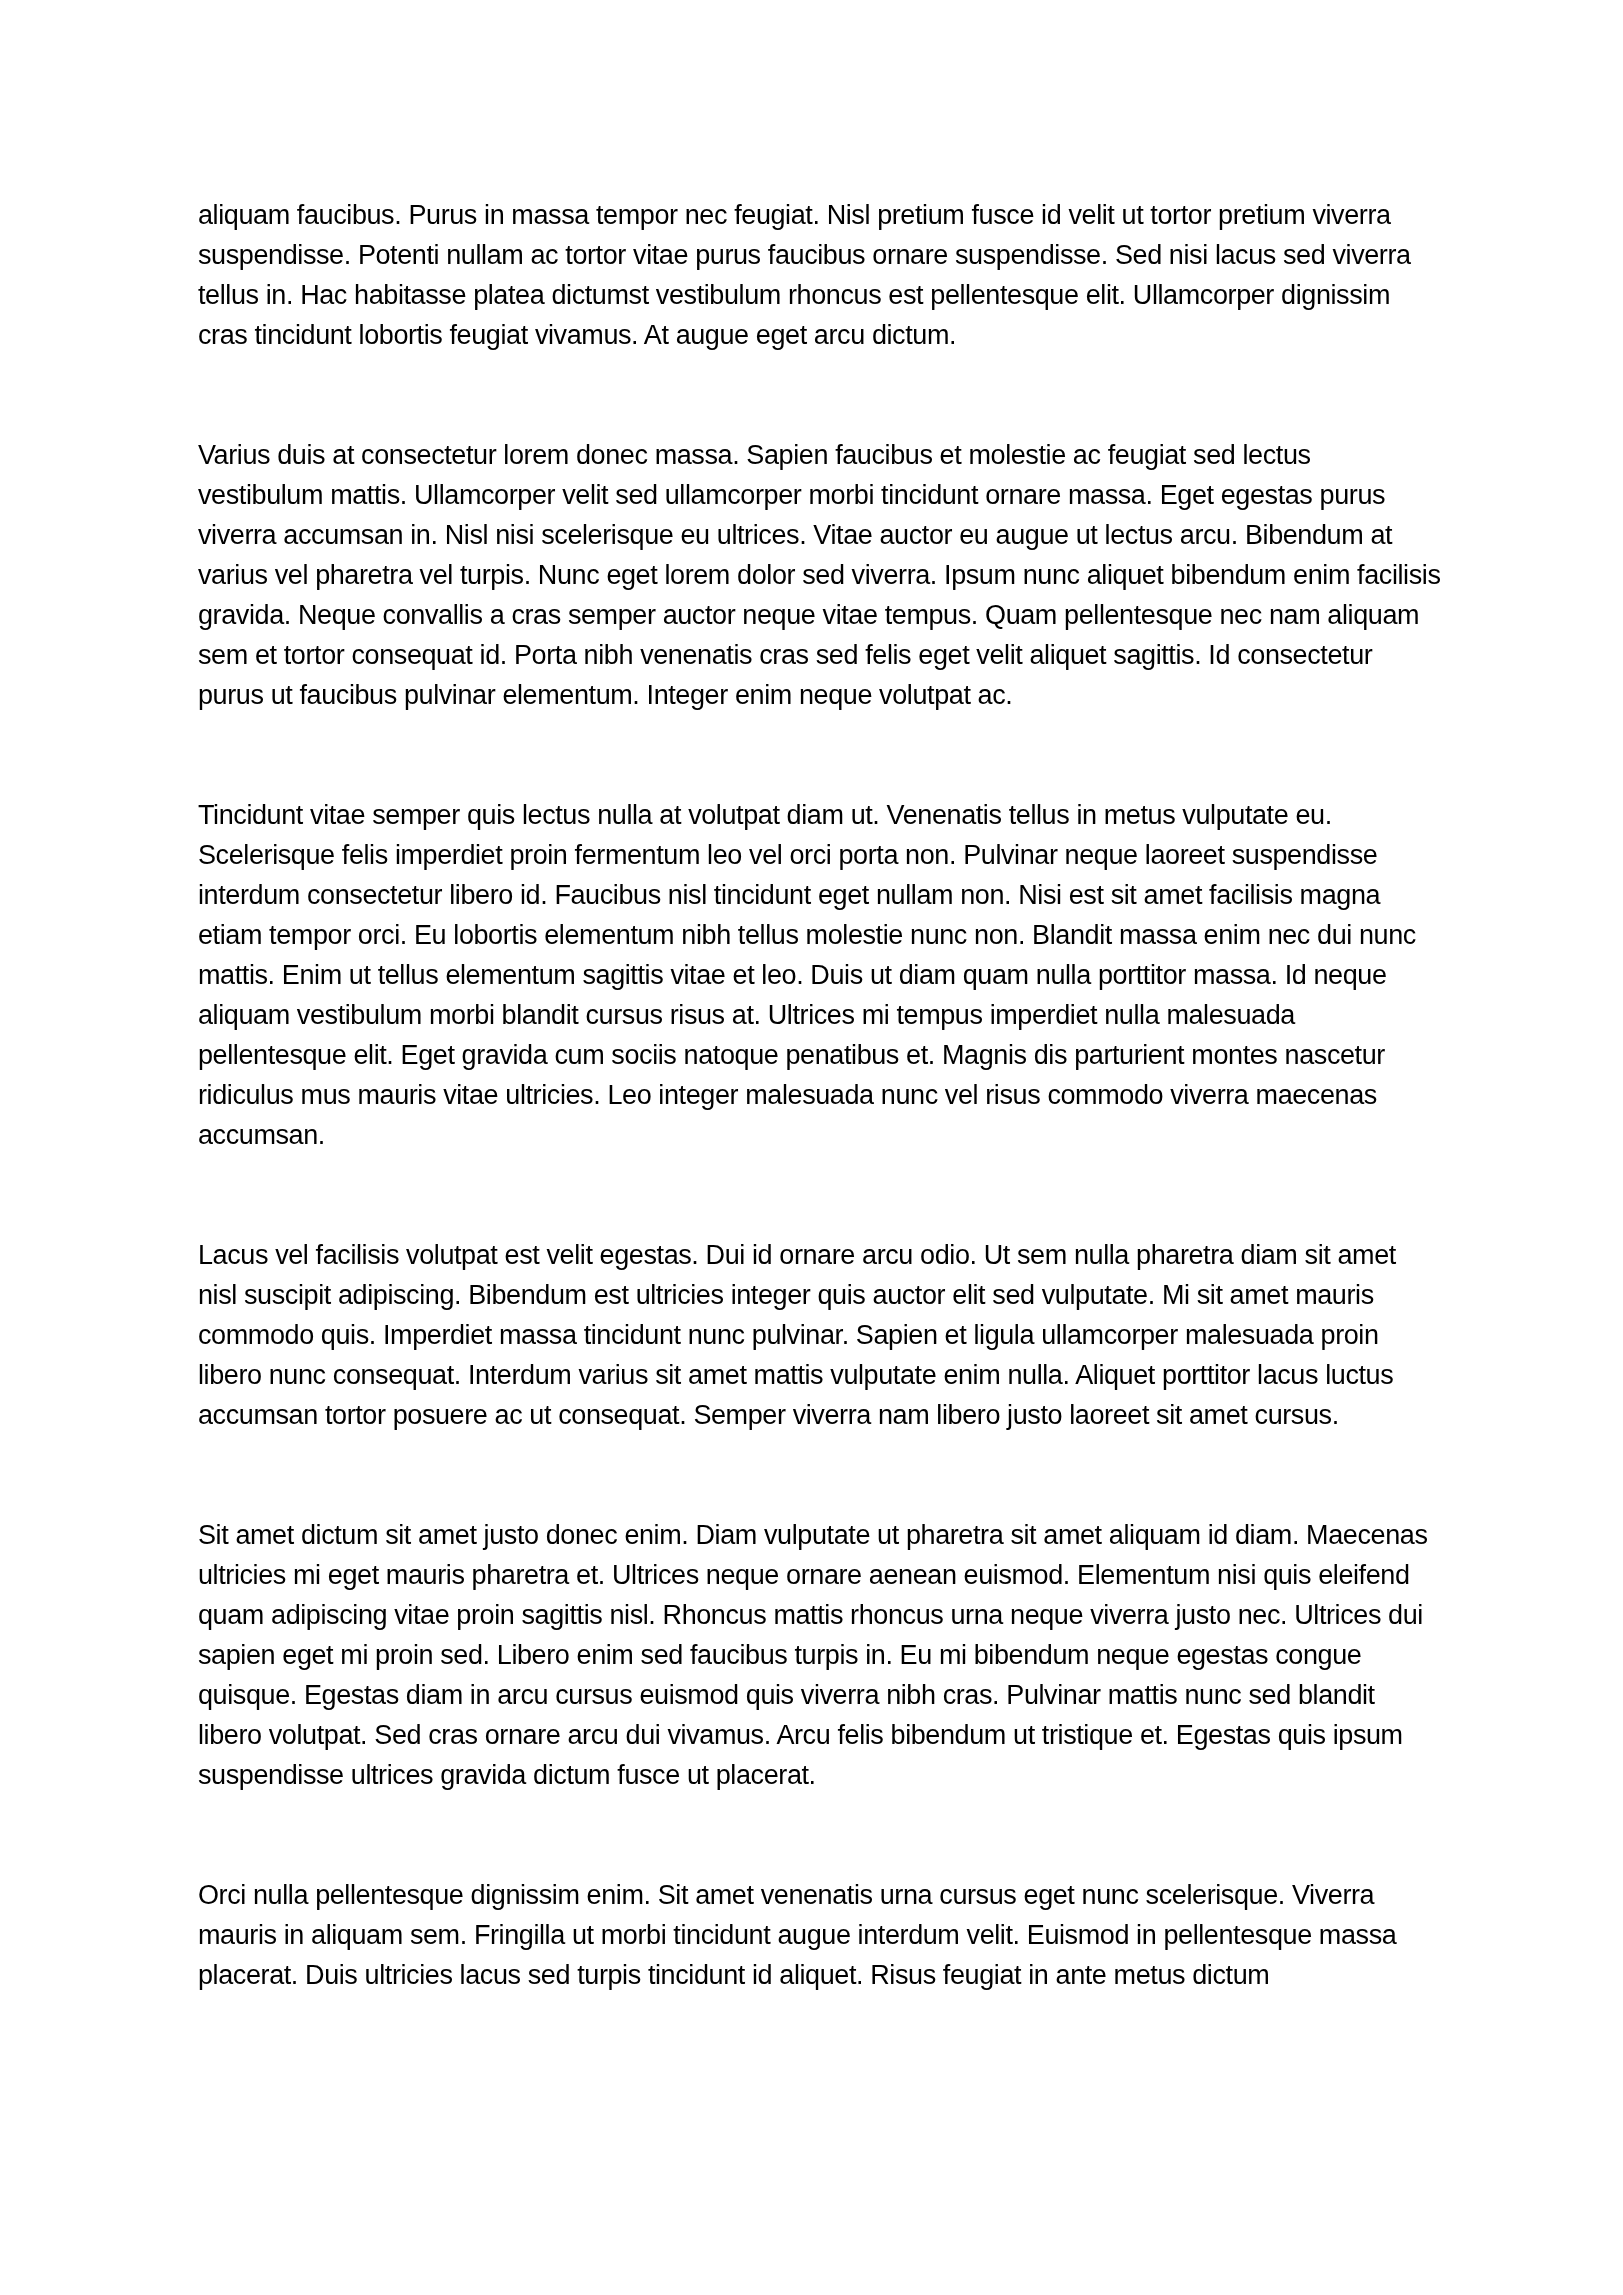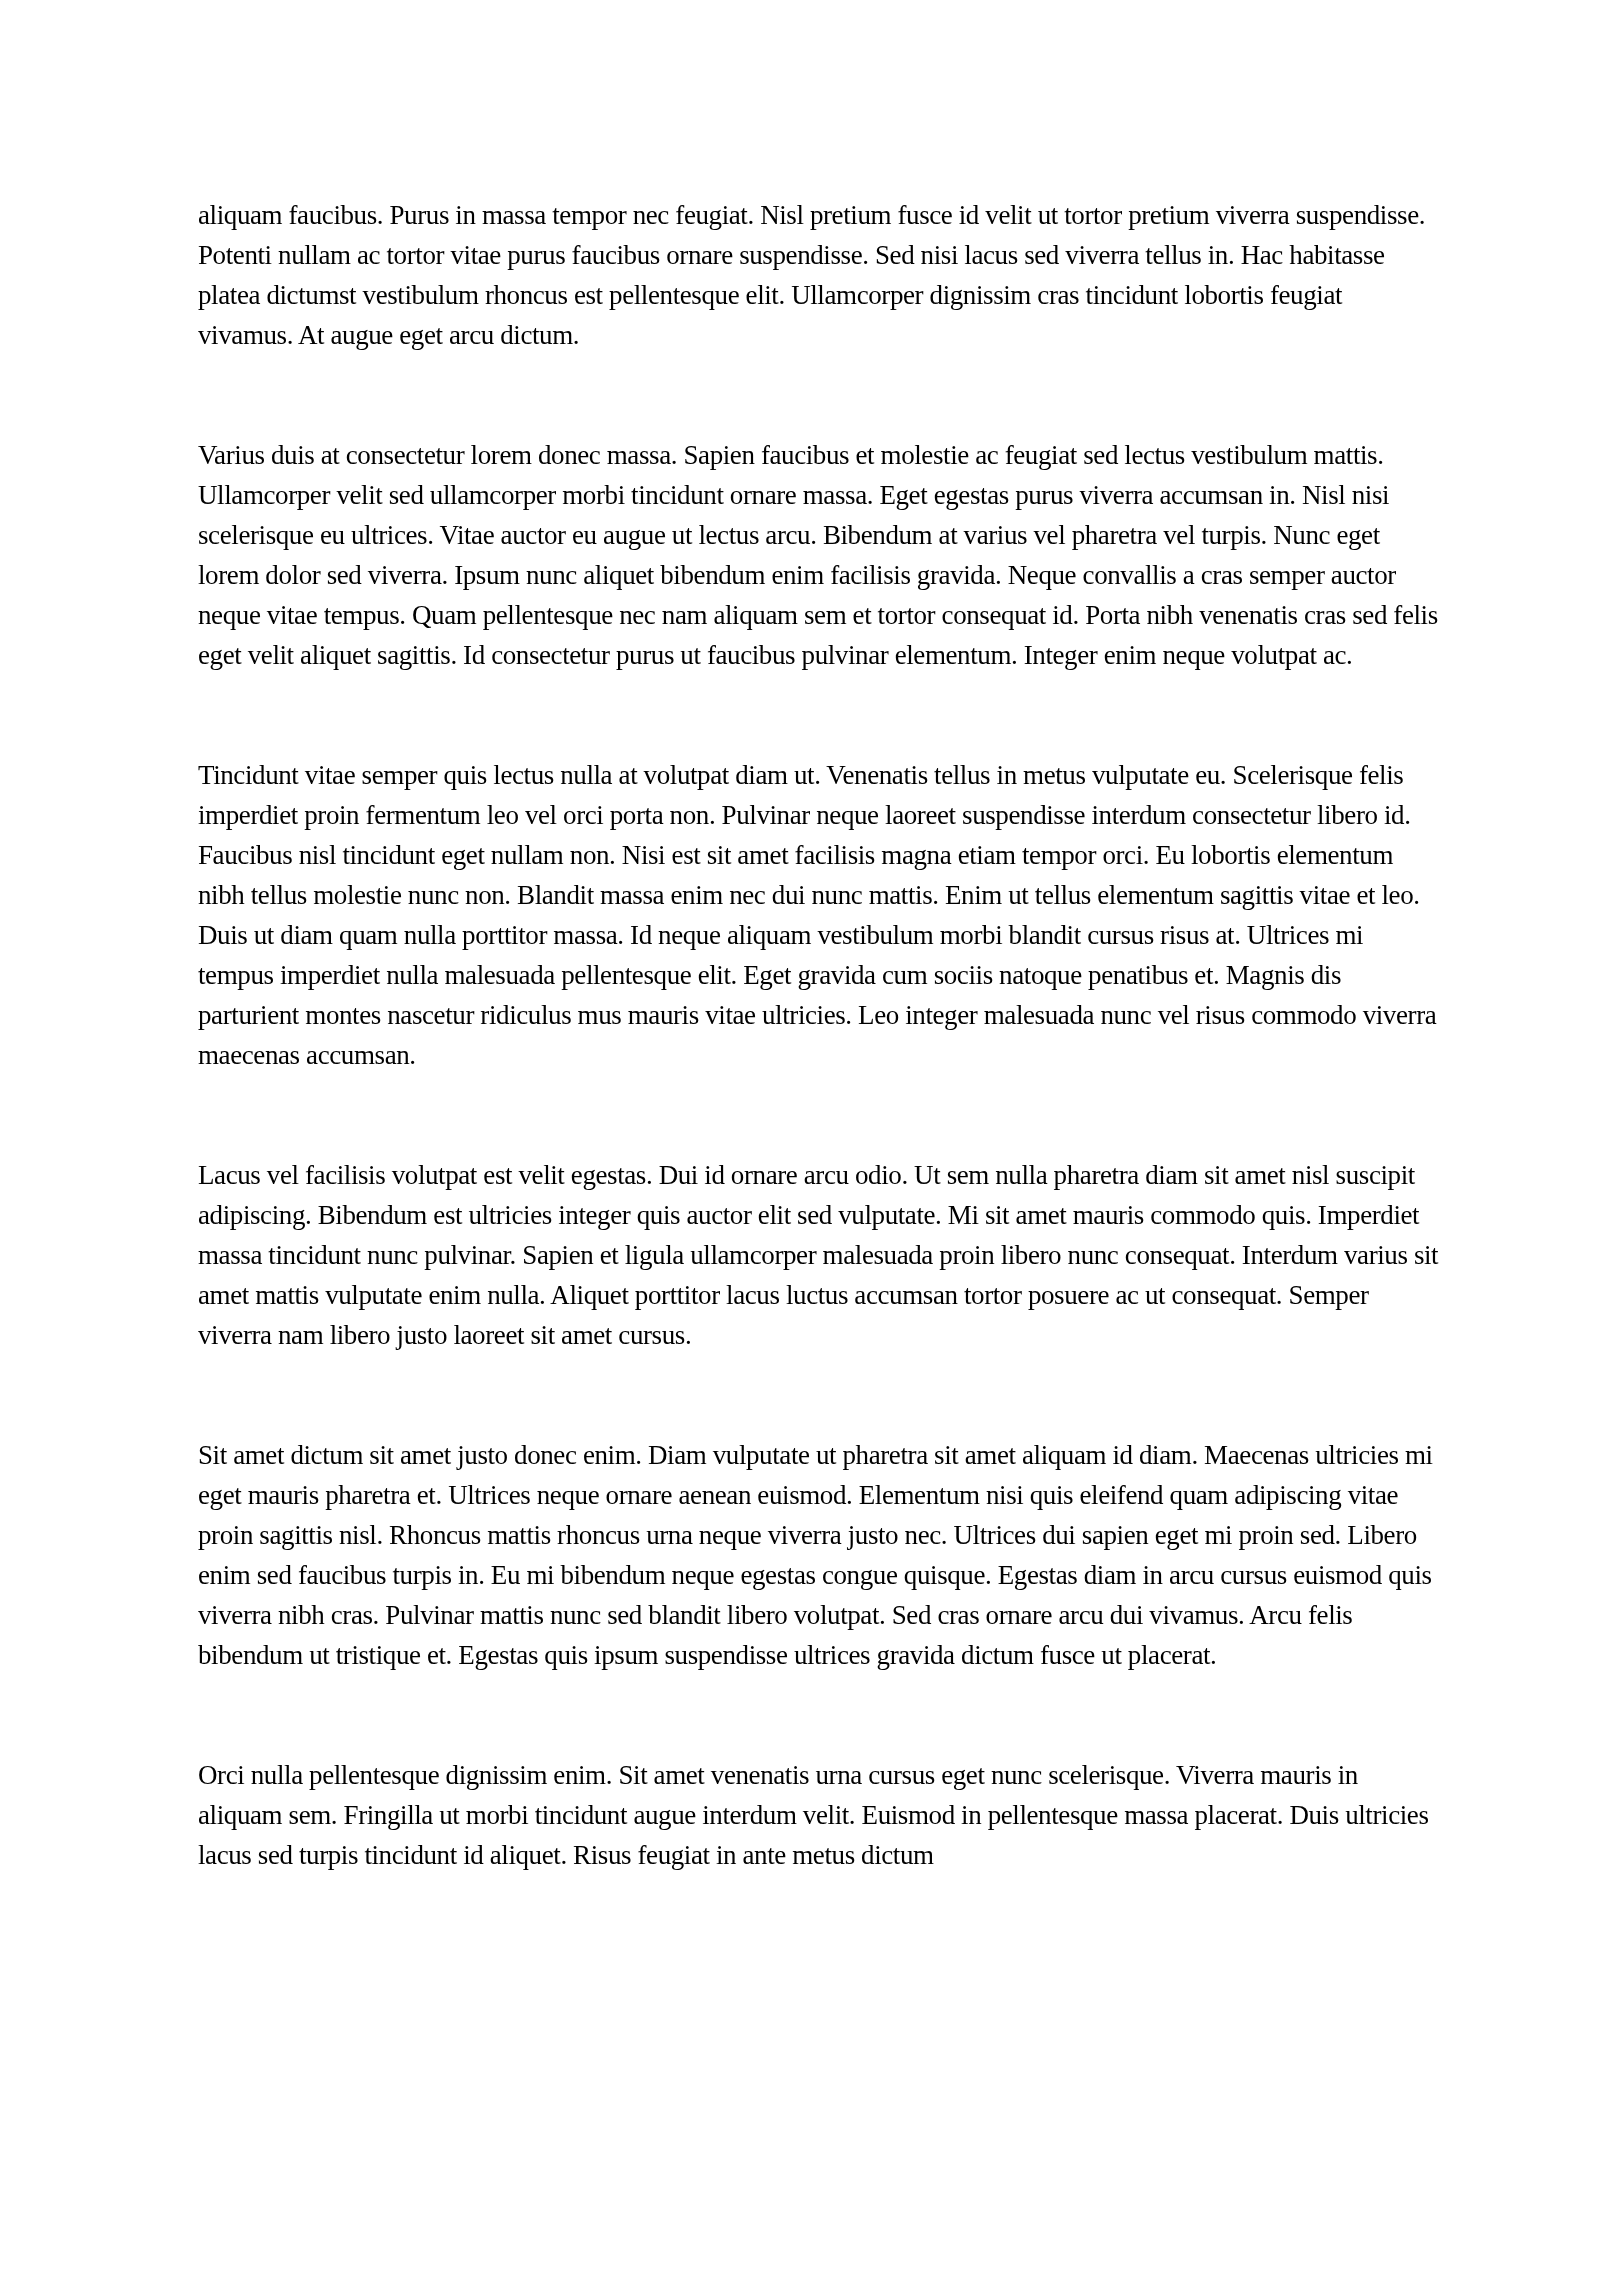--- a/index.html
+++ b/index.html
@@ -2,21 +2,21 @@
 <html style="font-size:10.5px"><head>
 <meta charset="utf-8">
 <style>
   html, body { margin: 0; padding: 0; background: #ffffff; }
   body { width: 1623px; height: 2295px; position: relative; overflow: hidden; }
   .page {
     position: absolute;
     left: 198px;
     top: 195px;
     width: 1243px;
-    font-family: Liberation Serif, serif;
+    font-family: Liberation Sans, sans-serif;
     font-size: 27px;
     line-height: 40px;
     color: #000000;
     letter-spacing: -0.4px;
   }
   .para { margin: 0 0 80px 0; }
 </style>
 </head>
 <body>
 

